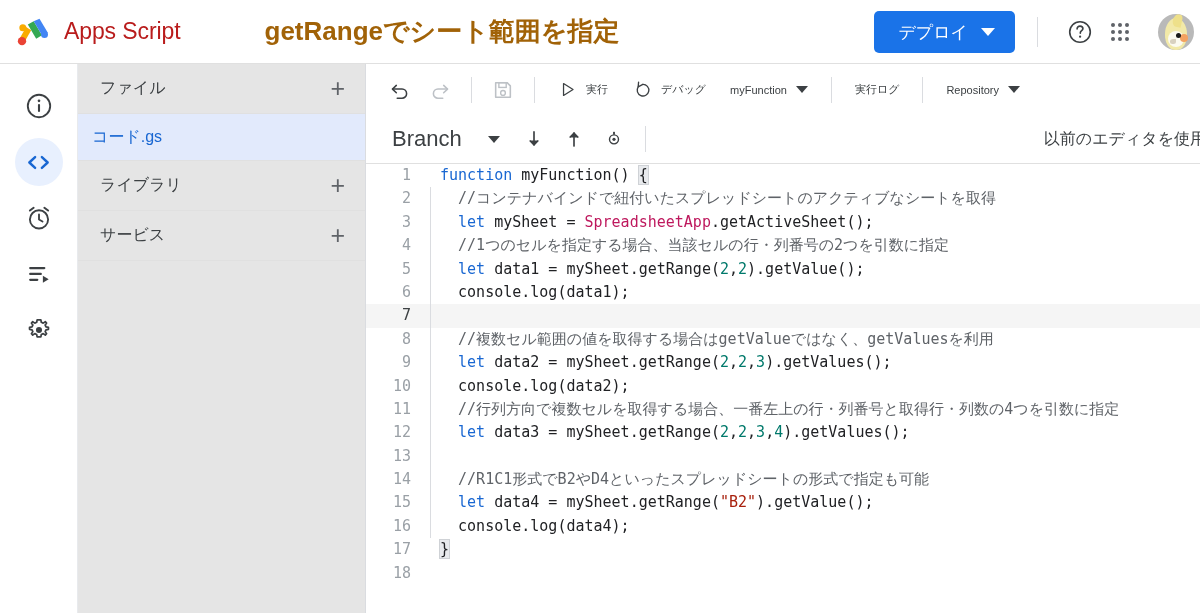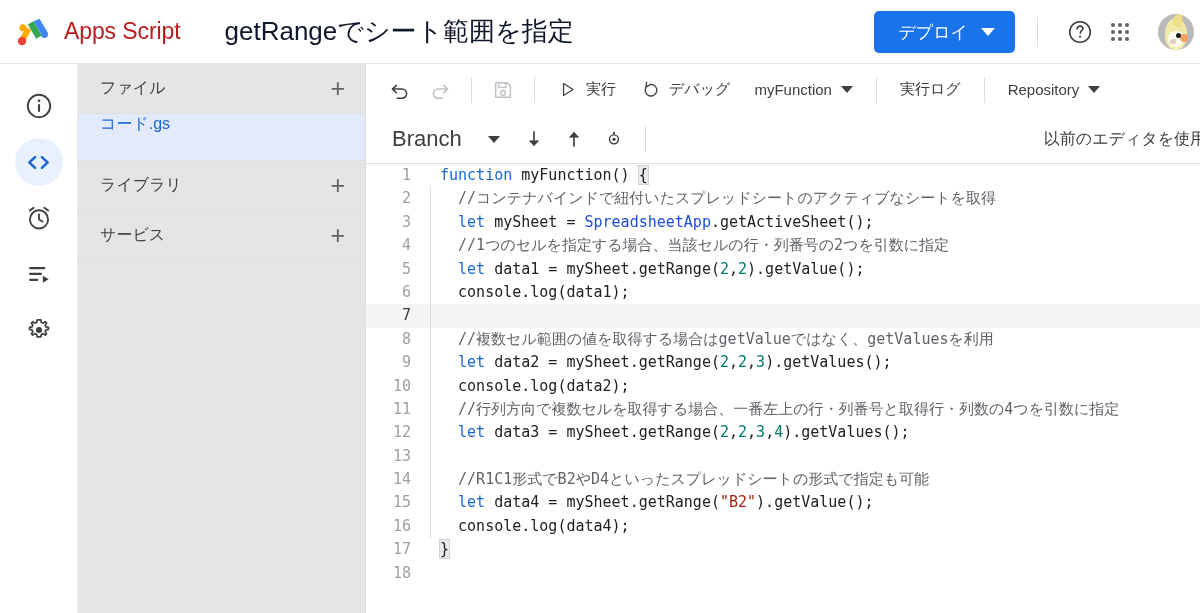--- a/index.html
+++ b/index.html
@@ -18,22 +18,22 @@
     border-bottom: 1px solid #e0e0e0;
     position: relative;
   }
   .logo-wrap { width: 64px; display: flex; justify-content: center; align-items: center; }
   .logo { width: 34px; height: 30px; }
   .brand {
     font-size: 23px; color: #b91c1c; font-weight: 400;
     letter-spacing: -0.1px; white-space: nowrap;
   }
   .doc-title {
-    font-size: 26px; color: #0f172a; font-weight: 400;
-    margin-left: 44px; white-space: nowrap;
+    font-size: 26px; color: #a16207; font-weight: 700;
+    margin-left: 84px; white-space: nowrap;
   }
   .topbar-right {
     position: absolute; right: 0; top: 0; height: 64px;
     display: flex; align-items: center; gap: 0;
   }
   .deploy-btn {
     background: #1a73e8; color: #fff;
     height: 42px; border-radius: 5px;
     display: flex; align-items: center; gap: 13px;
     padding: 0 20px 0 24px; border: none;
@@ -109,42 +109,42 @@
   .file-section {
     height: 50px; display: flex; align-items: center;
     justify-content: space-between; padding: 0 20px 0 22px;
     border-bottom: 1px solid #e0e0e0; cursor: default;
   }
   .file-section .plus {
     font-size: 25px; color: #5f6368; line-height: 1;
     cursor: pointer; font-weight: 300;
   }
   .file-item {
-    height: 47px; display: flex; 
-    padding: 0 22px; cursor: pointer;
+    height: 47px; display: flex; align-items: center;
+    padding: 0 14px; cursor: pointer;
     border-bottom: 1px solid #e0e0e0;
   }
   .file-item.selected { background: #e2eafc; color: #1967d2; }
 
   
   .editor { flex: 1; display: flex; flex-direction: column; min-width: 0; background: #fff; }
   .ed-toolbar {
     height: 51px; display: flex; align-items: center;
     padding-left: 14px; gap: 0; flex-shrink: 0;
   }
   .tb-icon {
     width: 40px; height: 40px; display: flex;
     align-items: center; justify-content: center;
     cursor: pointer; background: none; border: none;
   }
   .tb-sep { width: 1px; height: 26px; background: #dadce0; margin: 0 11px; }
   .tb-item {
     display: flex; align-items: center; gap: 9px;
     padding: 0 12px; height: 40px; cursor: pointer;
-    font-size: 15px; color: #3c4043; white-space: nowrap;
+    font-size: 11px; color: #3c4043; white-space: nowrap;
   }
   .caret-dark {
     width: 0; height: 0;
     border-left: 6px solid transparent; border-right: 6px solid transparent;
     border-top: 7px solid #3c4043;
   }
   .ed-toolbar2 {
     height: 49px; display: flex; align-items: center;
     padding-left: 14px; border-bottom: 1px solid #e0e0e0;
     flex-shrink: 0; position: relative;
@@ -174,21 +174,21 @@
   .fold {
     width: 16px; min-width: 16px;
     position: relative;
   }
   .fold.bar::after {
     content: ""; position: absolute; left: 6px; top: 0;
     width: 1px; height: 23.4px; background: #dadce0;
   }
   .ctext { color: #202124; padding-left: 0; }
   .kw { color: #1967d2; }
-  .cls { color: #1d4ed8; }
+  .cls { color: #be185d; }
   .num { color: #00796b; }
   .str { color: #a8200d; }
   .cmt { color: #5f6368; }
   .brace-hl { background: #e8eaed; outline: 1px solid #cfd2d6; }
   .cursor {
     display: inline-block; width: 0; border-left: 1.5px solid #202124;
     height: 17px; vertical-align: -3px; margin: 0 -1px;
   }
 </style>
 </head>

